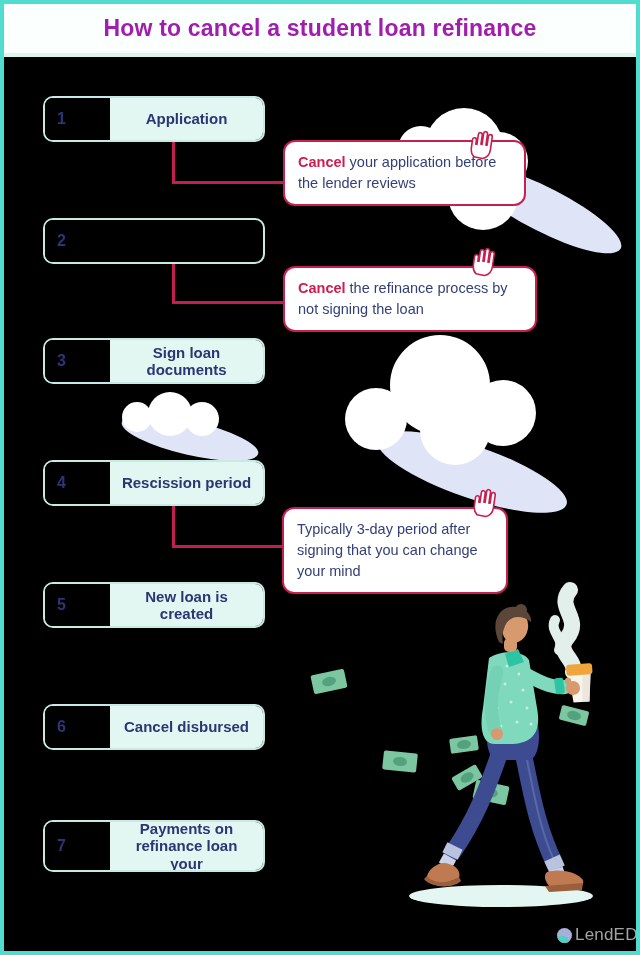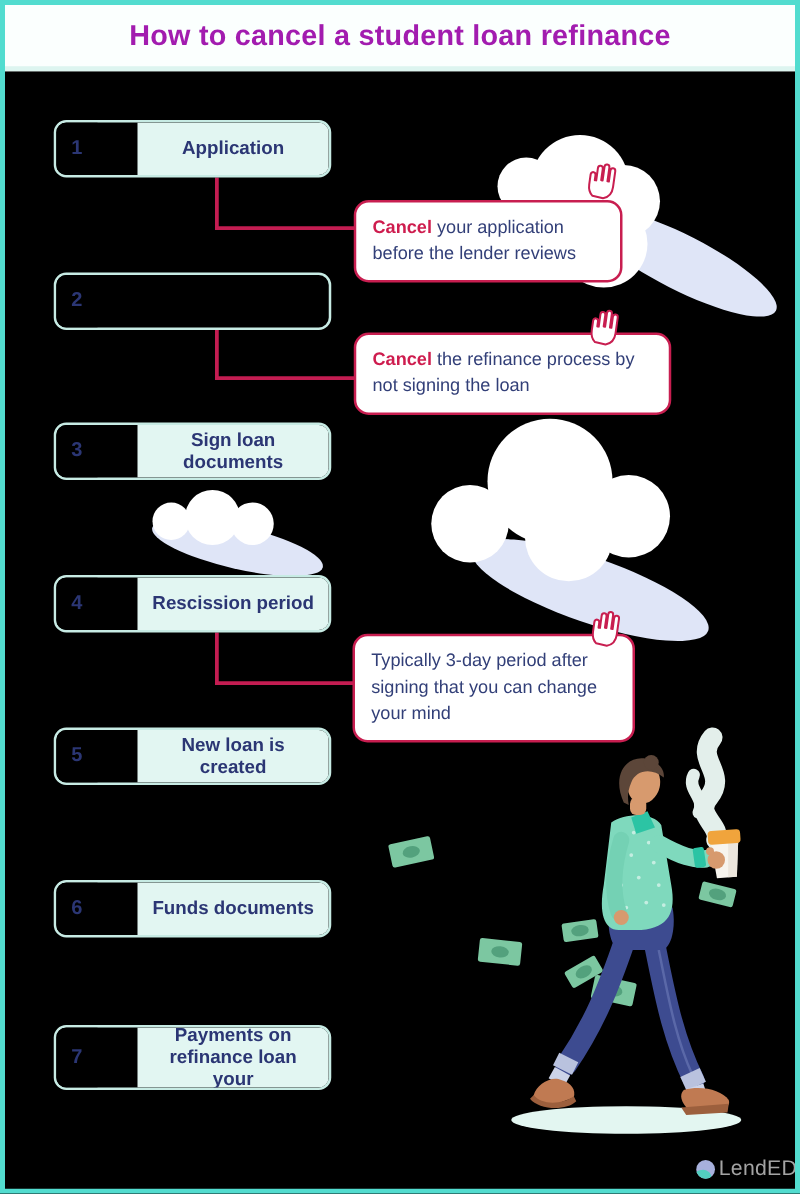--- a/index.html
+++ b/index.html
@@ -122,28 +122,28 @@
   <div class="step" style="top:456px;">
     <div class="step-num">4</div>
     <div class="step-label">Rescission period</div>
   </div>
   <div class="step" style="top:578px;">
     <div class="step-num">5</div>
     <div class="step-label">New loan is created</div>
   </div>
   <div class="step" style="top:700px;">
     <div class="step-num">6</div>
-    <div class="step-label">Funds documents</div>
+    <div class="step-label">Cancel disbursed</div>
   </div>
   <div class="step step7" style="top:816px;">
     <div class="step-num">7</div>
     <div class="step-label">Payments on refinance loan your</div>
   </div>
 
-  <div class="callout" style="left:279px;top:156px;width:215px;">
+  <div class="callout" style="left:279px;top:136px;width:243px;">
     <span class="lead">Cancel</span><span> your application before the lender reviews</span>
   </div>
   <div class="callout" style="left:279px;top:262px;width:254px;">
     <span class="lead">Cancel</span><span> the refinance process by not signing the loan</span>
   </div>
   <div class="callout" style="left:278px;top:503px;width:226px;">
     <span class="lead"></span><span>Typically 3-day period after signing that you can change your mind</span>
   </div>
 
   <svg class="hand" style="left:464px;top:126px;" viewBox="0 0 24 26">

